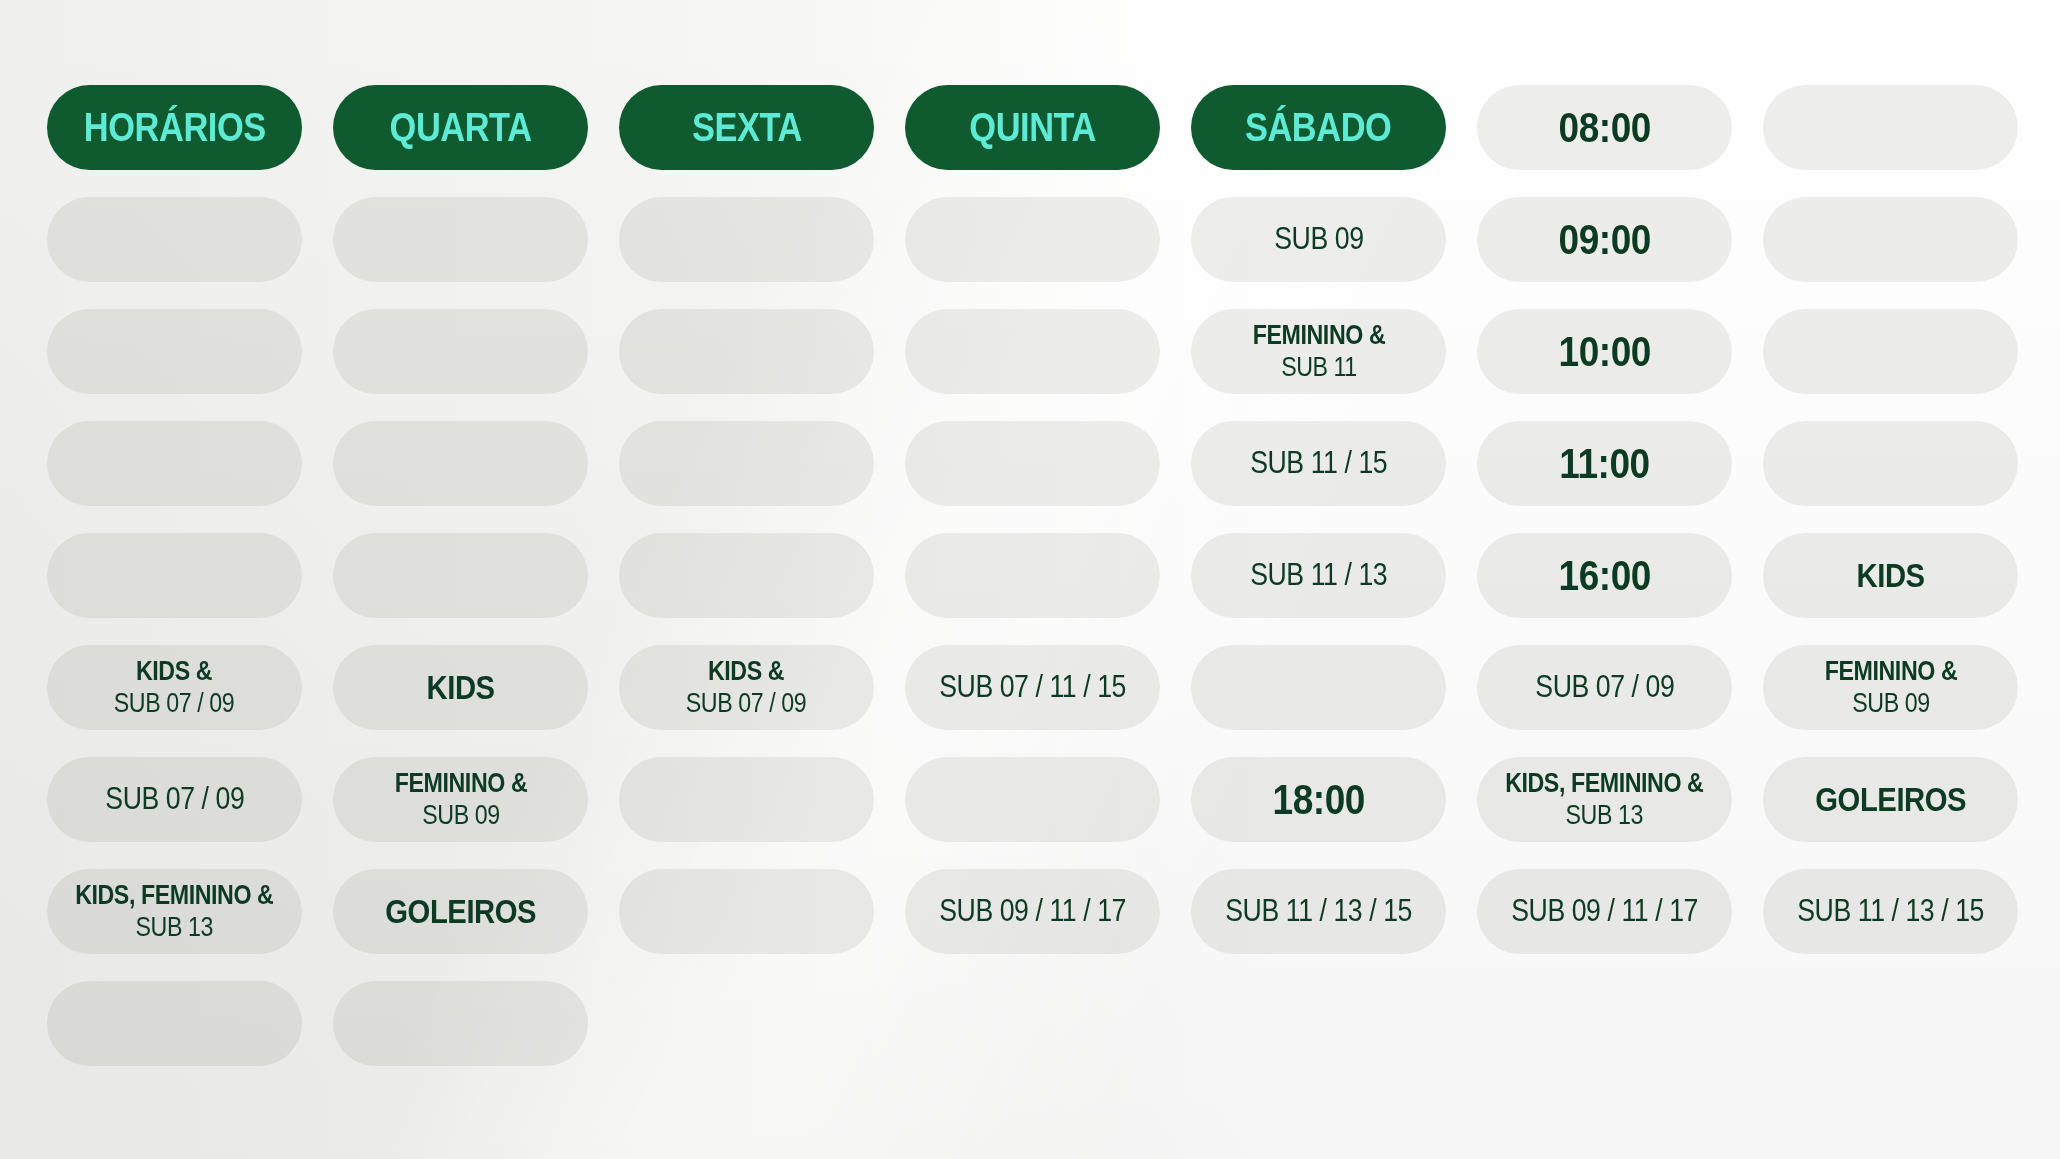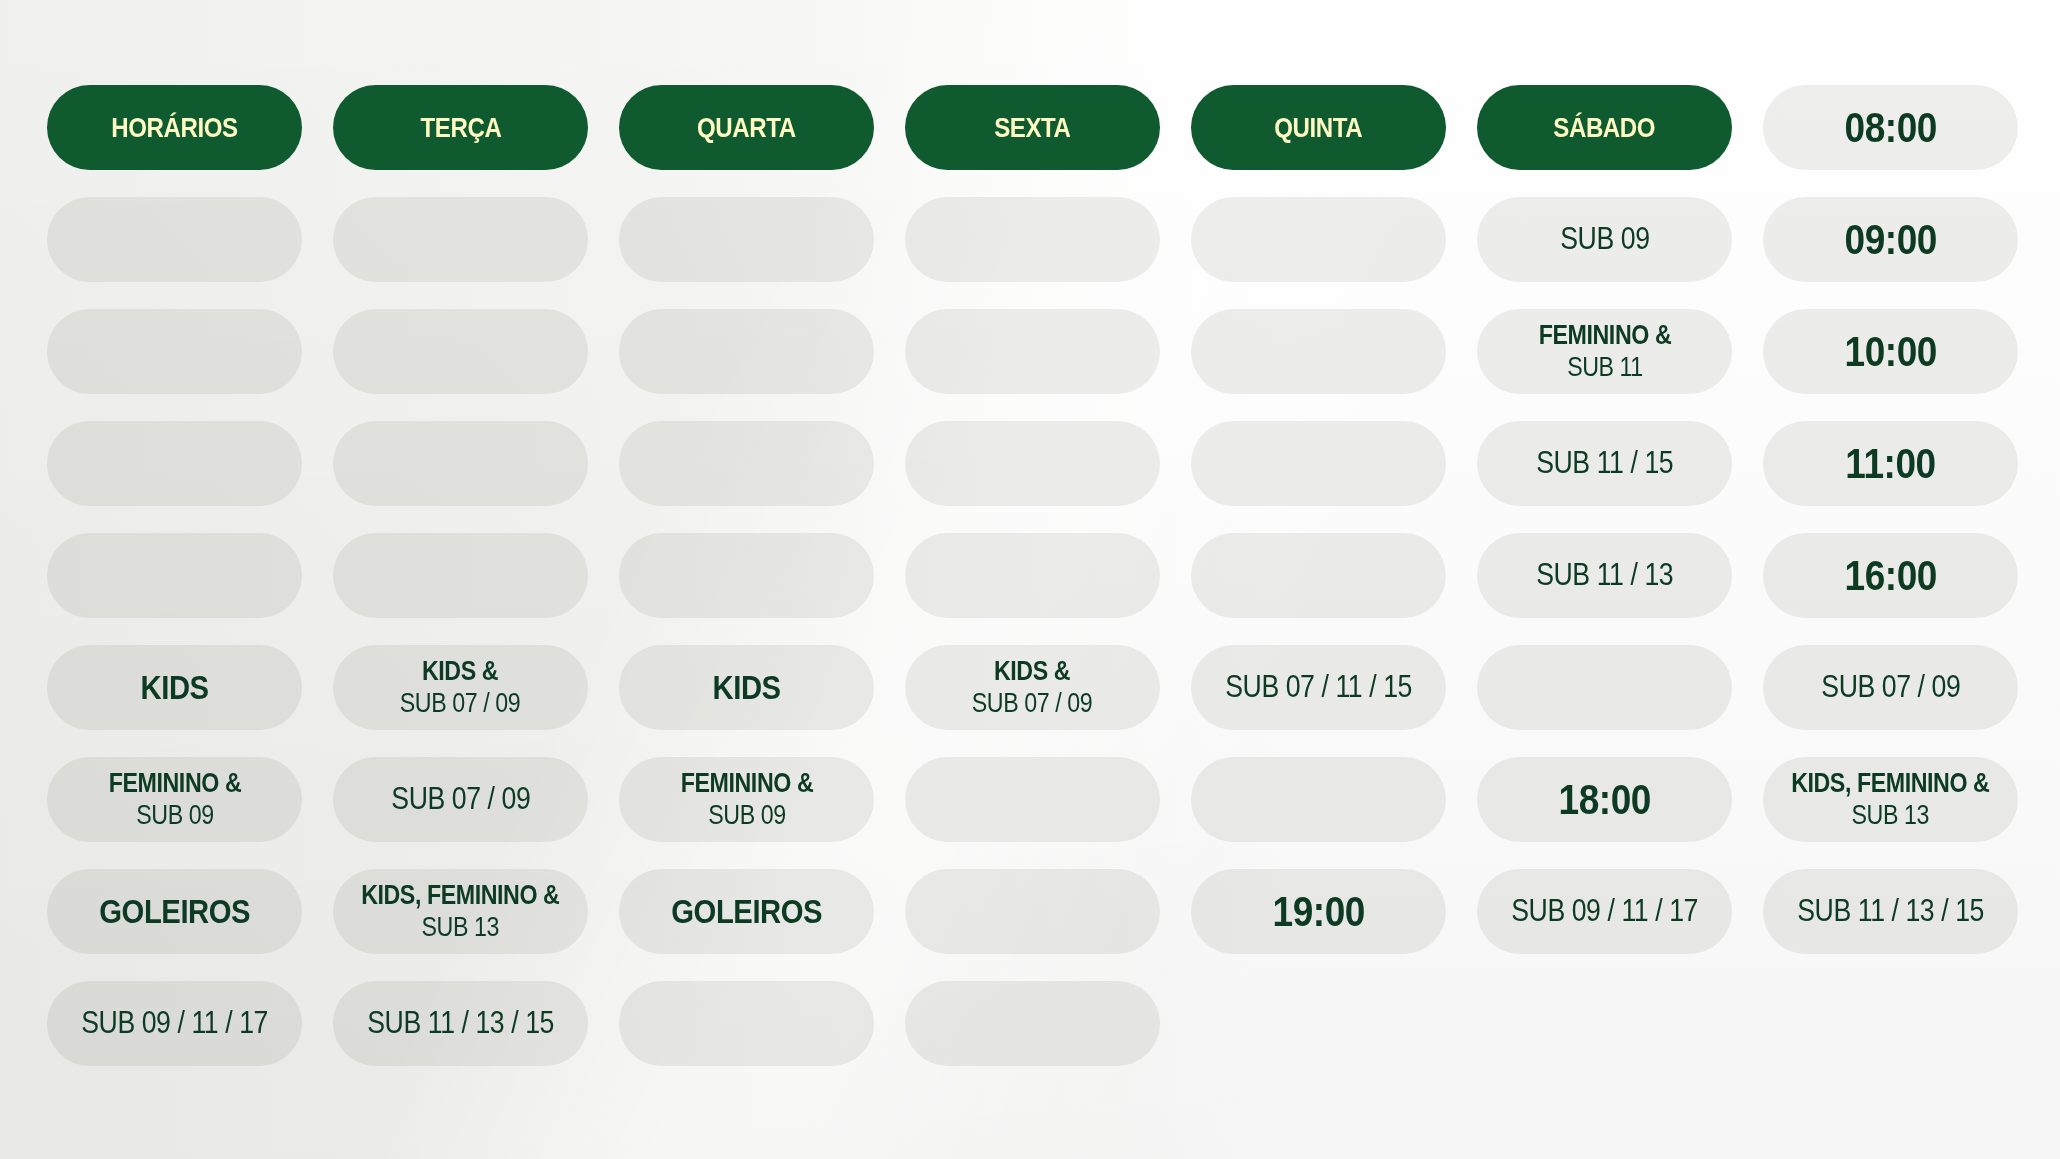--- a/index.html
+++ b/index.html
@@ -28,23 +28,23 @@
   .pill {
     border-radius: 44px;
     display: flex;
     align-items: center;
     justify-content: center;
     text-align: center;
     letter-spacing: -0.5px;
   }
   .head {
     background: #0F5B2F;
-    color: #fef9c3;
+    color: #5eead4;
     font-weight: bold;
-    font-size: 28px;
+    font-size: 40px;
   }
   .gray {
     background: rgba(25, 25, 18, 0.075);
     color: #0C3A22;
   }
   .time { font-weight: bold; font-size: 43px; justify-content: center; }
   .squeeze {
     transform: scaleX(0.86);
     transform-origin: center;
     white-space: nowrap;
@@ -56,23 +56,20 @@
 </style>
 </head>
 <body>
 
 <div class="stage">
   <div class="board" id="board">
       <div class="pill head">
         <div class="squeeze">HORÁRIOS</div>
       </div>
       <div class="pill head">
-        <div class="squeeze">TERÇA</div>
-      </div>
-      <div class="pill head">
         <div class="squeeze">QUARTA</div>
       </div>
       <div class="pill head">
         <div class="squeeze">SEXTA</div>
       </div>
       <div class="pill head">
         <div class="squeeze">QUINTA</div>
       </div>
       <div class="pill head">
         <div class="squeeze">SÁBADO</div>
@@ -204,23 +201,20 @@
           <div class="l1">KIDS, FEMININO &amp;</div>
           <div class="l2">SUB 13</div>
         </div>
       </div>
       <div class="pill gray cell single-top">
         <div class="squeeze">
           <div class="l1">GOLEIROS</div>
         </div>
       </div>
       <div class="pill gray cell"></div>
-      <div class="pill gray time">
-        <div class="squeeze">19:00</div>
-      </div>
       <div class="pill gray cell single-bottom">
         <div class="squeeze">
           <div class="l2">SUB 09 / 11 / 17</div>
         </div>
       </div>
       <div class="pill gray cell single-bottom">
         <div class="squeeze">
           <div class="l2">SUB 11 / 13 / 15</div>
         </div>
       </div>

